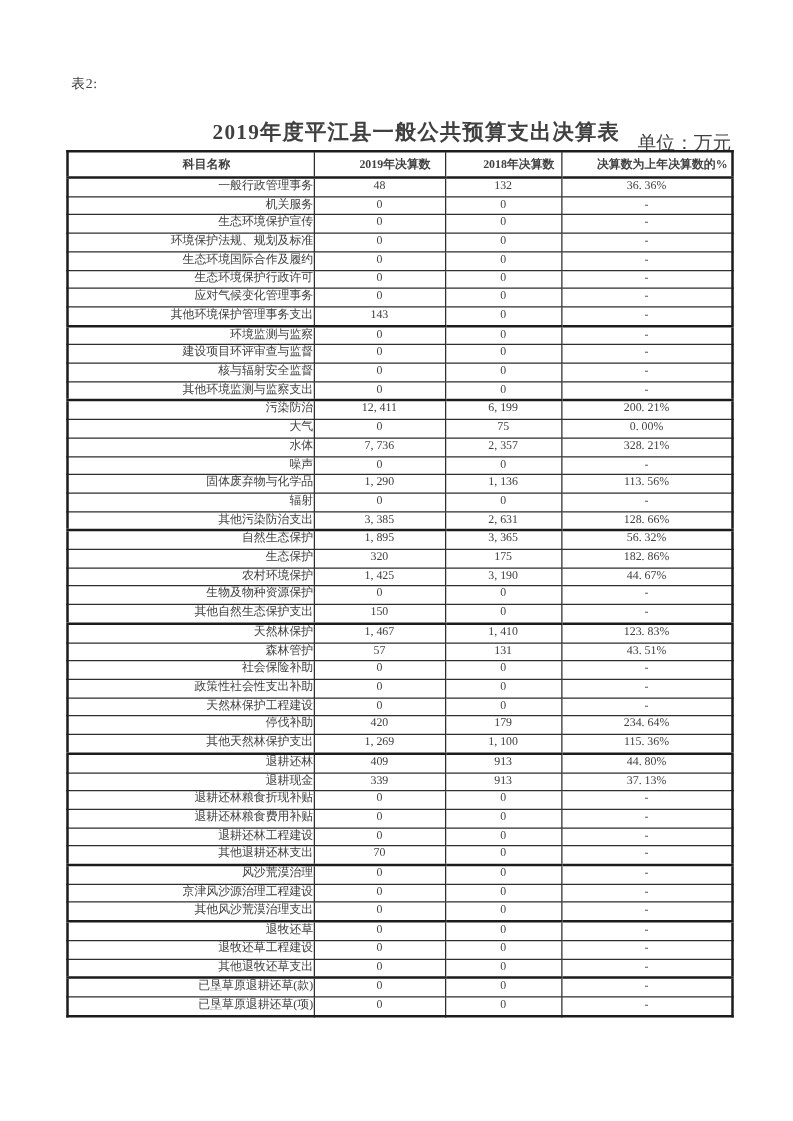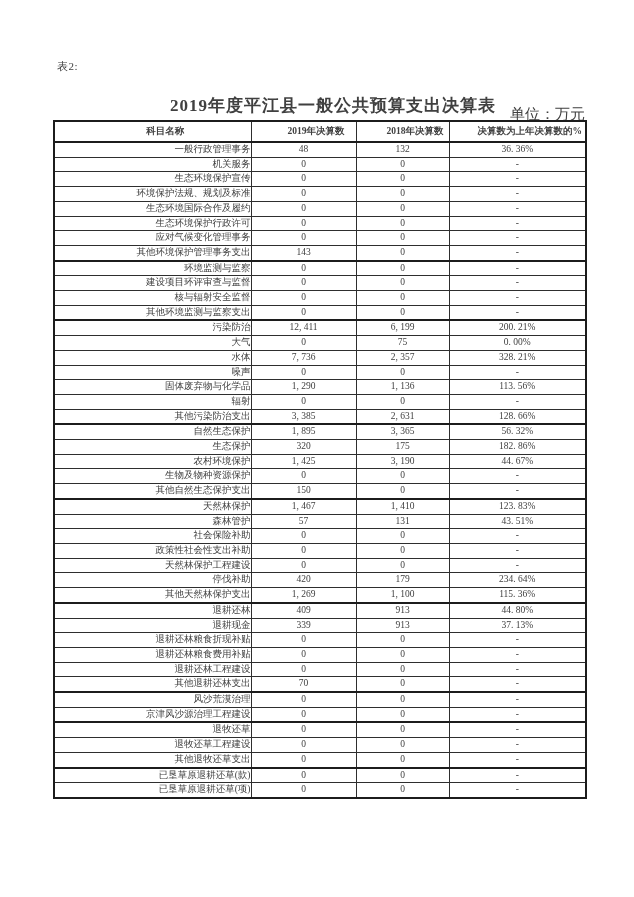--- a/index.html
+++ b/index.html
@@ -342,20 +342,26 @@
           <td class="num-cell">0</td>
           <td class="num-cell">0</td>
           <td class="num-cell">-</td>
         </tr>
         <tr>
           <td class="name-cell">京津风沙源治理工程建设</td>
           <td class="num-cell">0</td>
           <td class="num-cell">0</td>
           <td class="num-cell">-</td>
         </tr>
+        <tr>
+          <td class="name-cell">其他风沙荒漠治理支出</td>
+          <td class="num-cell">0</td>
+          <td class="num-cell">0</td>
+          <td class="num-cell">-</td>
+        </tr>
         <tr class="section">
           <td class="name-cell">退牧还草</td>
           <td class="num-cell">0</td>
           <td class="num-cell">0</td>
           <td class="num-cell">-</td>
         </tr>
         <tr>
           <td class="name-cell">退牧还草工程建设</td>
           <td class="num-cell">0</td>
           <td class="num-cell">0</td>

